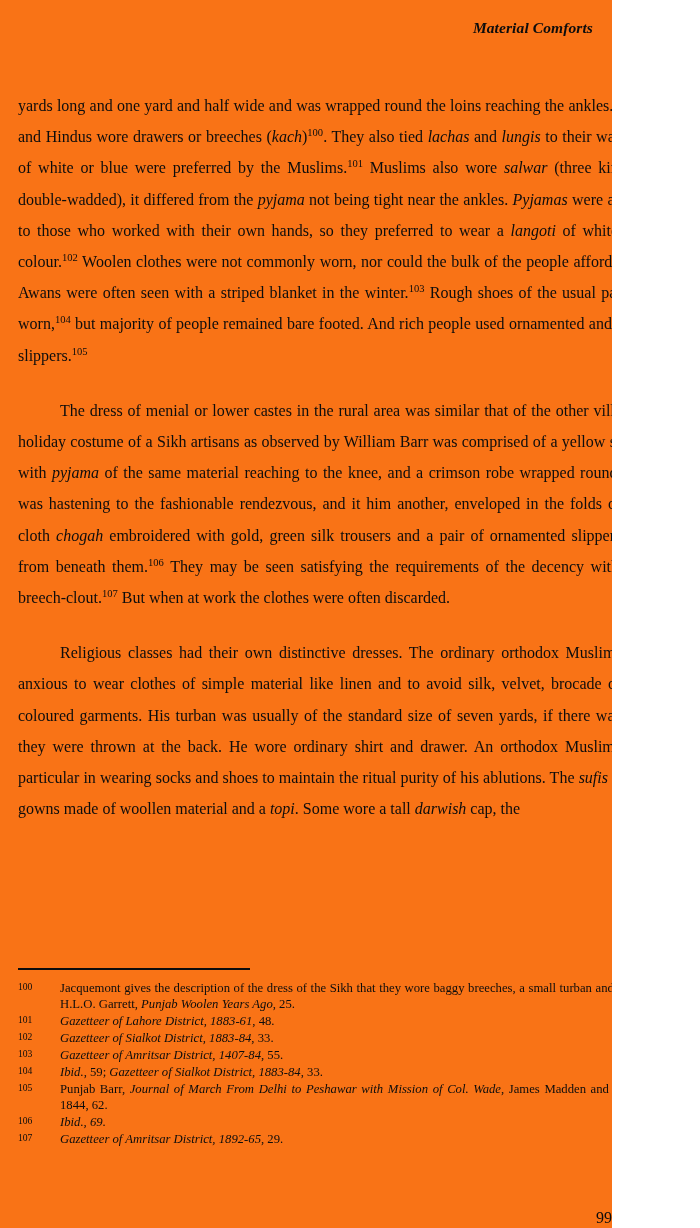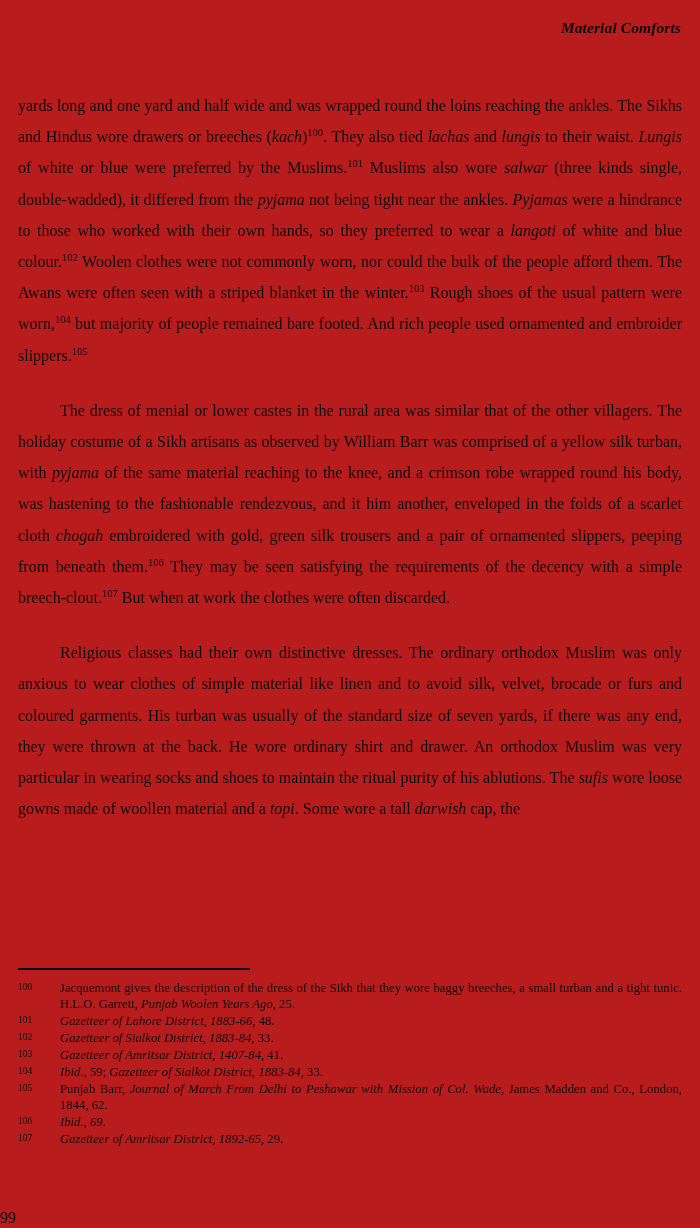--- a/index.html
+++ b/index.html
@@ -2,23 +2,23 @@
 <html><head>
 <meta charset="utf-8">
 <style>
   html, body {
     margin: 0;
     padding: 0;
     background: #ffffff;
   }
   .page {
     position: relative;
-    width: 700px;
+    width: 612px;
     height: 1228px;
-    background: #b91c1c;
+    background: #f97316;
     overflow: hidden;
     font-family: "Liberation Serif", "DejaVu Serif", serif;
     color: #0d0d0d;
   }
   .running-head {
     position: absolute;
     top: 19px;
     right: 19px;
     font-weight: bold;
     font-style: italic;
@@ -85,21 +85,21 @@
     text-align: justify;
   }
   .fn-text.nojust {
     text-align: left;
   }
   .page-number {
     position: absolute;
     left: 0;
     right: 0;
     top: 1209px;
-    text-align: left;
+    text-align: right;
     font-size: 16px;
   }
 </style>
 </head>
 <body>
 
 <div class="page">
 
   <div class="running-head">Material Comforts</div>
 
@@ -111,29 +111,29 @@
 
   <div class="footnote-area">
     <div class="fn-rule"></div>
     <div>
         <div class="fn">
           <div class="fn-num">100</div>
           <div class="fn-text"><span>Jacquemont gives the description of the dress of the Sikh that they wore baggy breeches, a small turban and a tight tunic. H.L.O. Garrett, </span><i>Punjab Woolen Years Ago</i><span>, 25.</span></div>
         </div>
         <div class="fn">
           <div class="fn-num">101</div>
-          <div class="fn-text nojust"><i>Gazetteer of Lahore District, 1883-66</i><span>, 48.</span></div>
+          <div class="fn-text nojust"><i>Gazetteer of Lahore District, 1883-61</i><span>, 48.</span></div>
         </div>
         <div class="fn">
           <div class="fn-num">102</div>
           <div class="fn-text nojust"><i>Gazetteer of Sialkot District, 1883-84</i><span>, 33.</span></div>
         </div>
         <div class="fn">
           <div class="fn-num">103</div>
-          <div class="fn-text nojust"><i>Gazetteer of Amritsar District, 1407-84</i><span>, 41.</span></div>
+          <div class="fn-text nojust"><i>Gazetteer of Amritsar District, 1407-84</i><span>, 55.</span></div>
         </div>
         <div class="fn">
           <div class="fn-num">104</div>
           <div class="fn-text nojust"><i>Ibid.</i><span>, 59; </span><i>Gazetteer of Sialkot District, 1883-84</i><span>, 33.</span></div>
         </div>
         <div class="fn">
           <div class="fn-num">105</div>
           <div class="fn-text"><span>Punjab Barr, </span><i>Journal of March From Delhi to Peshawar with Mission of Col. Wade</i><span>, James Madden and Co., London, 1844, 62.</span></div>
         </div>
         <div class="fn">

